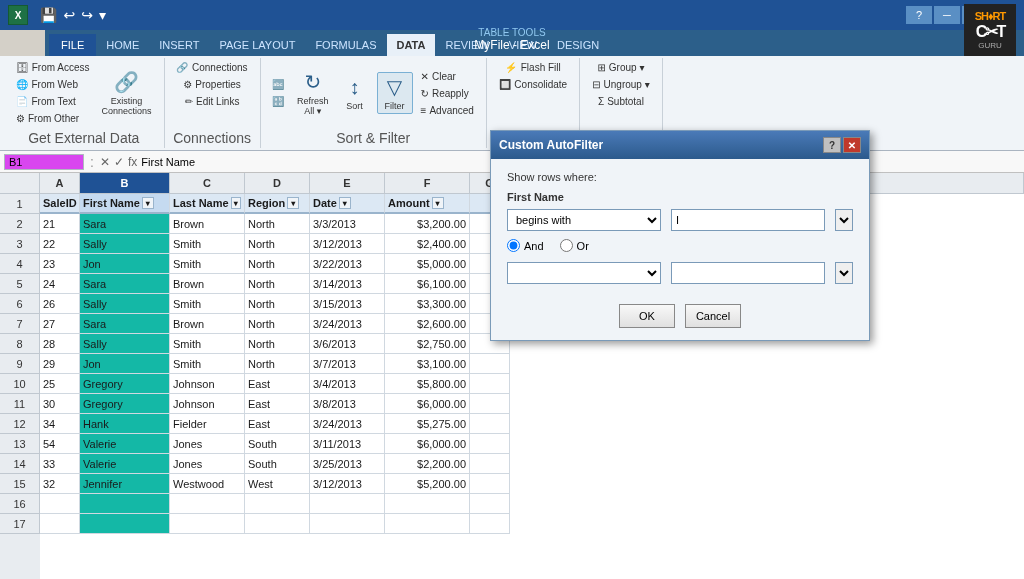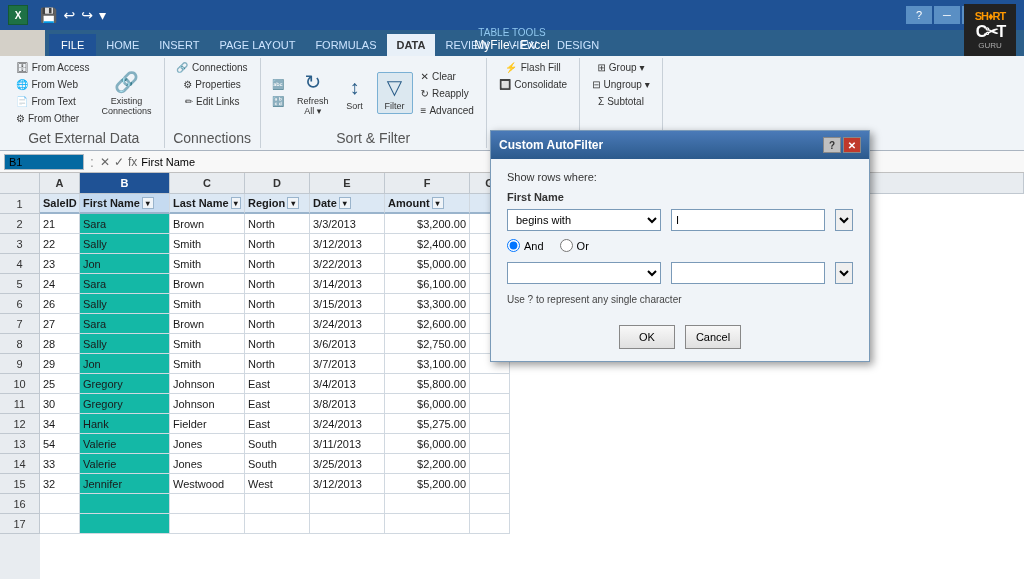--- a/index.html
+++ b/index.html
@@ -119,21 +119,21 @@
       align-items: center;
       height: 22px;
       padding: 0 4px;
       gap: 4px;
     }
     .name-box {
       width: 80px;
       border: 1px solid #b0b8c0;
       padding: 1px 4px;
       font-size: 11px;
-      background: #0369a1;
+      background: #d946ef;
     }
     .formula-bar-sep { color: #999; font-size: 14px; padding: 0 2px; }
     .formula-bar-icons { display: flex; gap: 4px; font-size: 12px; color: #666; cursor: pointer; }
     .formula-input { flex: 1; border: none; font-size: 11px; background: transparent; outline: none; }
 
     
     .spreadsheet-container {
       display: flex;
       flex-direction: column;
       background: white;
@@ -709,21 +709,20 @@
         </label>
       </div>
       <div class="modal-row">
         <select class="modal-select">
           <option value=""></option>
         </select>
         <input class="modal-input" value="" style="">
         <select style="width:18px; height:22px; border:1px solid #7a9ab8;"></select>
       </div>
       <div style="margin-top:10px;">
-        <div class="modal-help">Use ? to represent any single character</div>
       </div>
       <div class="modal-footer">
         <button class="modal-btn">OK</button>
         <button class="modal-btn">Cancel</button>
       </div>
     </div>
   </div>
 </div>
 
 </body></html>

